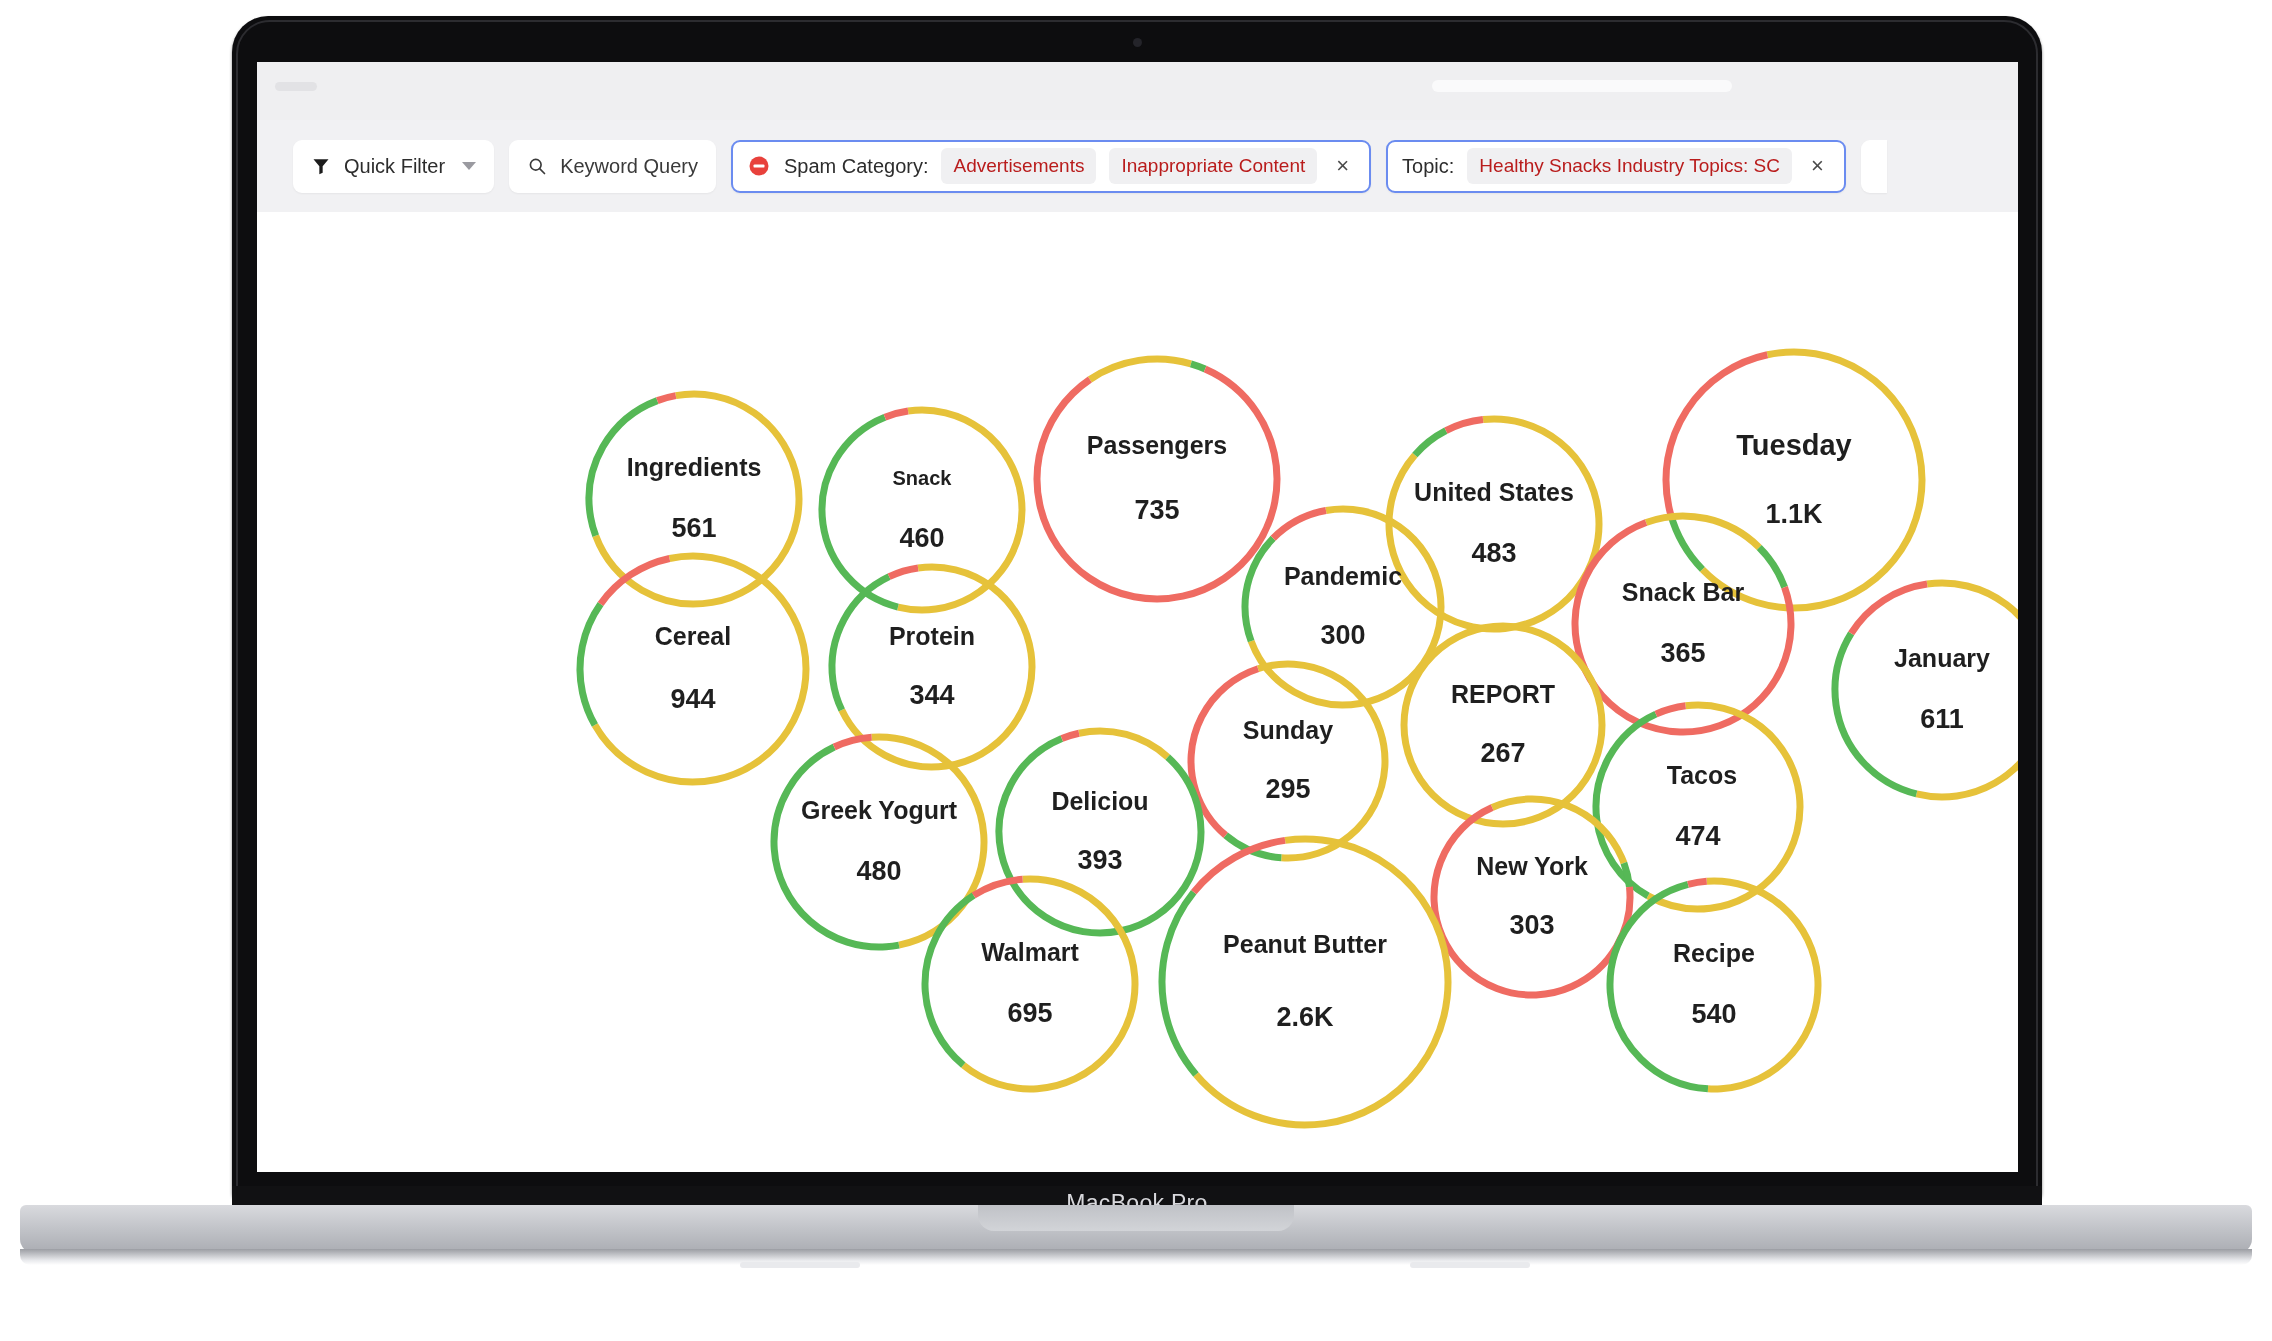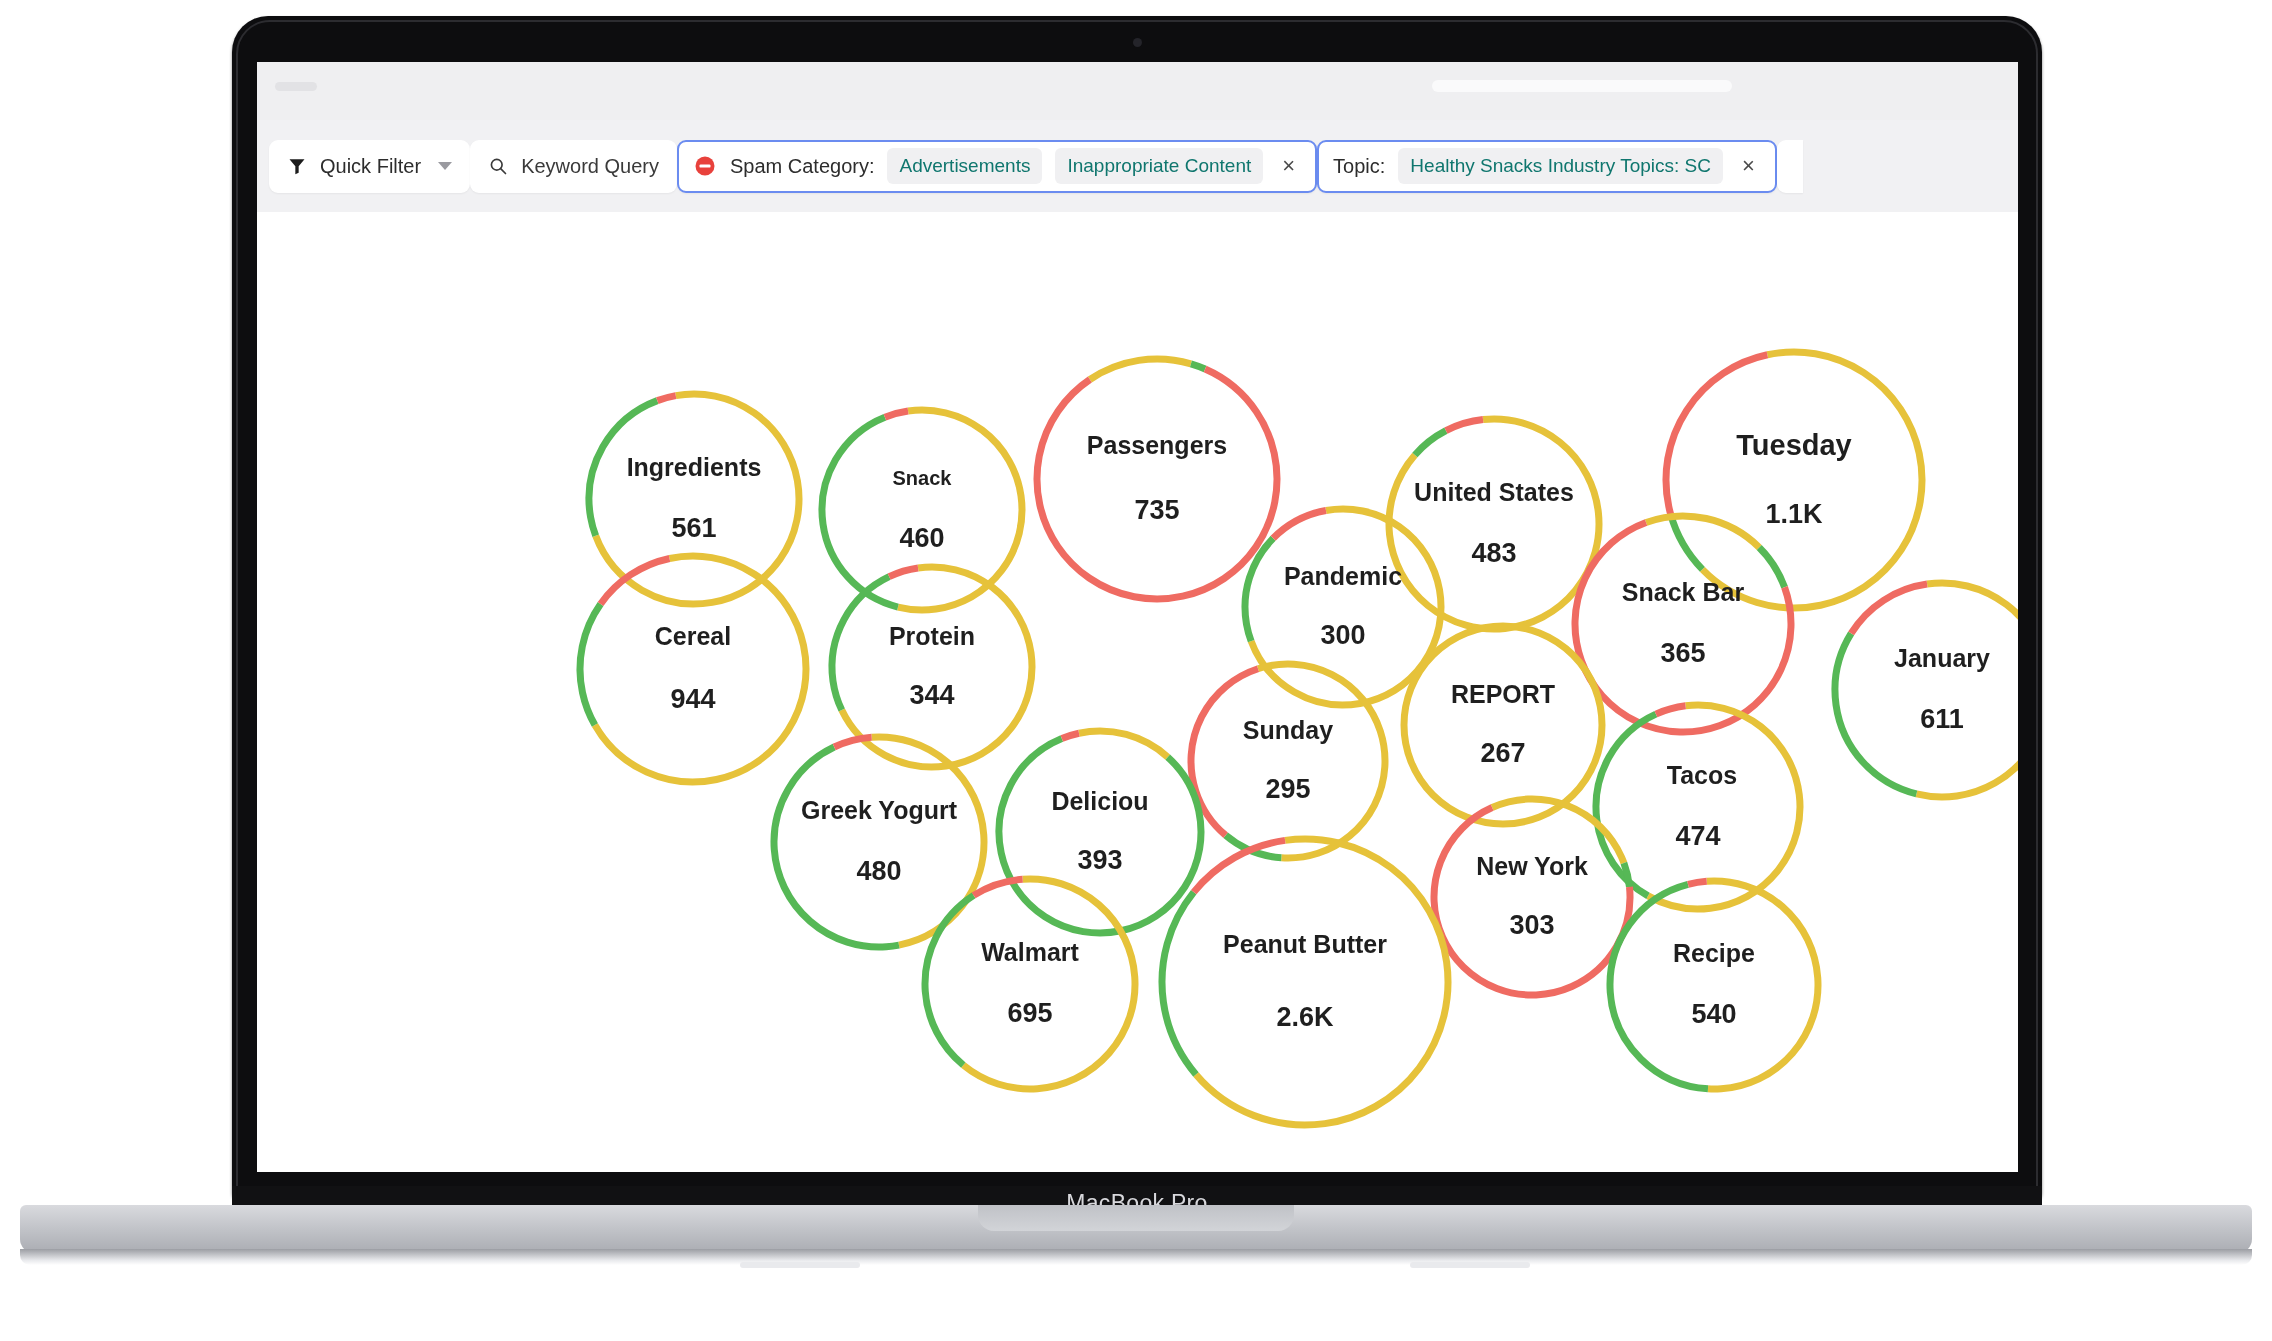--- a/index.html
+++ b/index.html
@@ -64,21 +64,22 @@
     width: 300px; height: 12px; border-radius: 6px;
     background: #fafafb;
   }
 
   
   .filter-bar {
     position: absolute; left: 0; top: 58px;
     width: 1761px; height: 92px;
     background: #f1f1f3;
     display: flex; align-items: center;
-    padding-left: 12px;
+    padding-left: 36px;
+    gap: 15px;
   }
 
   .fb-box {
     height: 53px;
     background: #ffffff;
     border-radius: 9px;
     display: flex; align-items: center;
     padding: 0 18px;
     gap: 13px;
     box-shadow: 0 1px 2px rgba(0,0,0,0.05);
@@ -89,21 +90,21 @@
     padding: 0 14px;
   }
   .fb-label {
     font-size: 20px; color: #2d2d2d; font-weight: 500;
   }
   .fb-label.muted { color: #3a3a3a; font-weight: 400; }
   .fb-key { font-size: 20px; color: #2d2d2d; font-weight: 500; }
 
   .tag {
     background: #f0f0f2;
-    color: #0f766e;
+    color: #b91c1c;
     font-size: 19px;
     border-radius: 6px;
     padding: 7px 12px;
   }
   .chip-x {
     font-size: 22px; color: #4a4a4a; padding: 0 6px;
     cursor: pointer; line-height: 1;
   }
 
   .icon-filter { width: 20px; height: 20px; display:block; }

